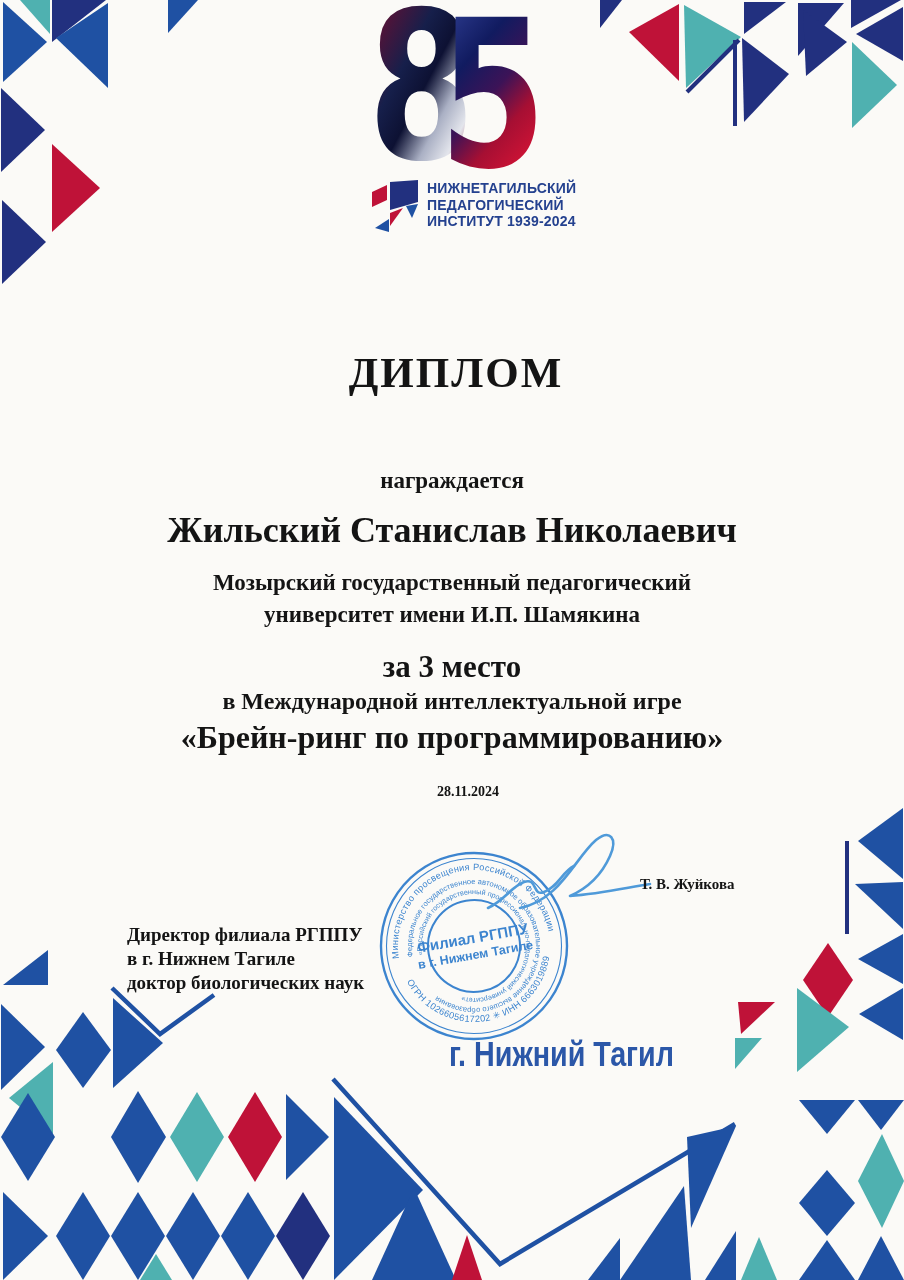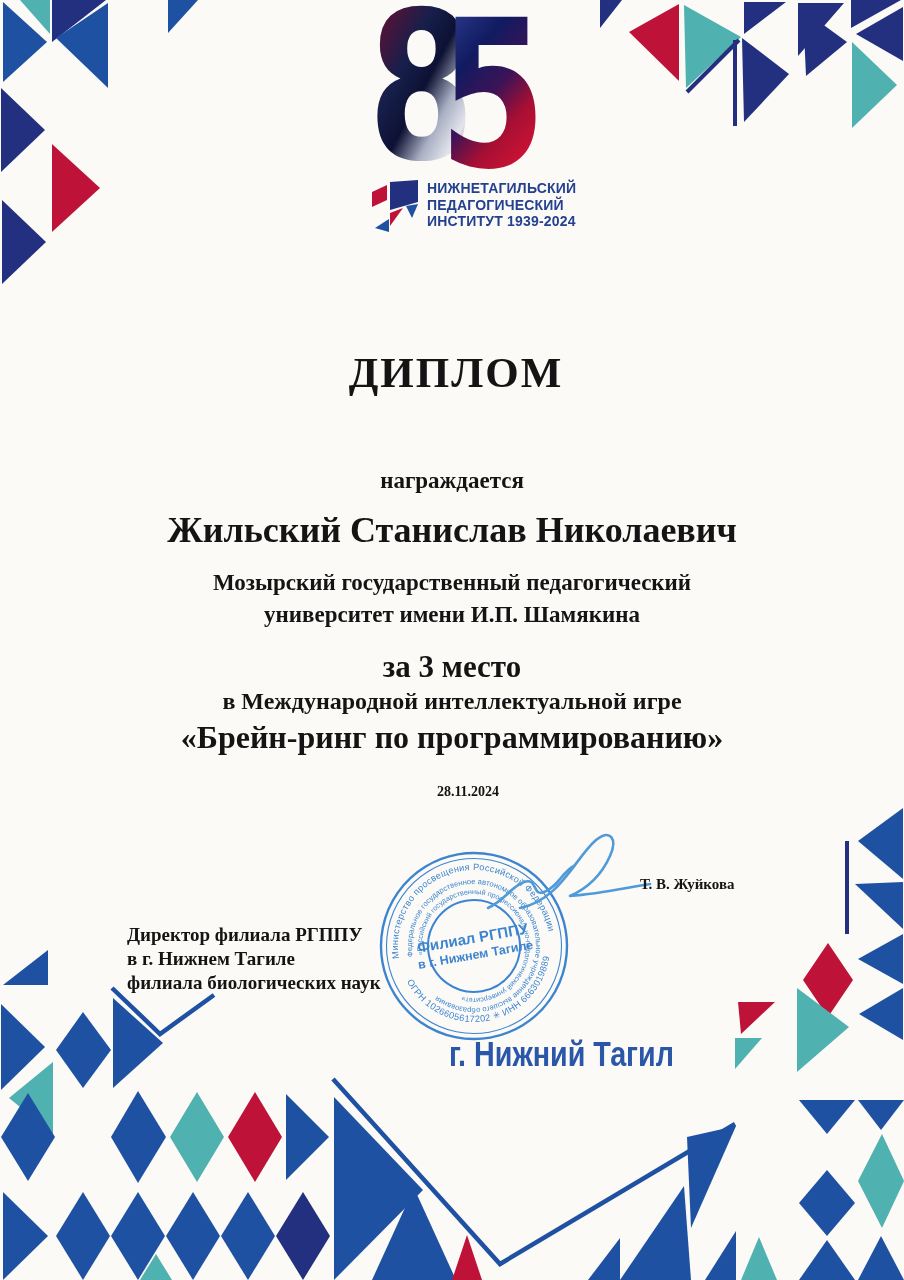--- a/index.html
+++ b/index.html
@@ -170,21 +170,21 @@
   <div class="cline org2">университет имени И.П. Шамякина</div>
   <div class="cline org1">Мозырский государственный педагогический</div>
   <div class="cline award">за 3 место</div>
   <div class="cline event1">в Международной интеллектуальной игре</div>
   <div class="cline event2">«Брейн-ринг по программированию»</div>
   <div class="cline date">28.11.2024</div>
 
   <div class="director">
     <div>Директор филиала РГППУ</div>
     <div>в г. Нижнем Тагиле</div>
-    <div>филиала биологических наук</div>
+    <div>доктор биологических наук</div>
   </div>
 
   <svg class="stamp" width="200" height="200" viewBox="0 0 200 200">
     <defs>
       <path id="ringTop" d="M 24 100 A 76 76 0 1 1 176 100"></path>
       <path id="ringBottom" d="M 24 100 A 76 76 0 0 0 176 100"></path>
       <path id="ringMid" d="M 38 100 a 62 62 0 1 1 124 0 a 62 62 0 1 1 -124 0"></path>
       <path id="ringIn" d="M 48 100 a 52 52 0 1 1 104 0 a 52 52 0 1 1 -104 0"></path>
     </defs>
     <g transform="rotate(-10 100 100)">

